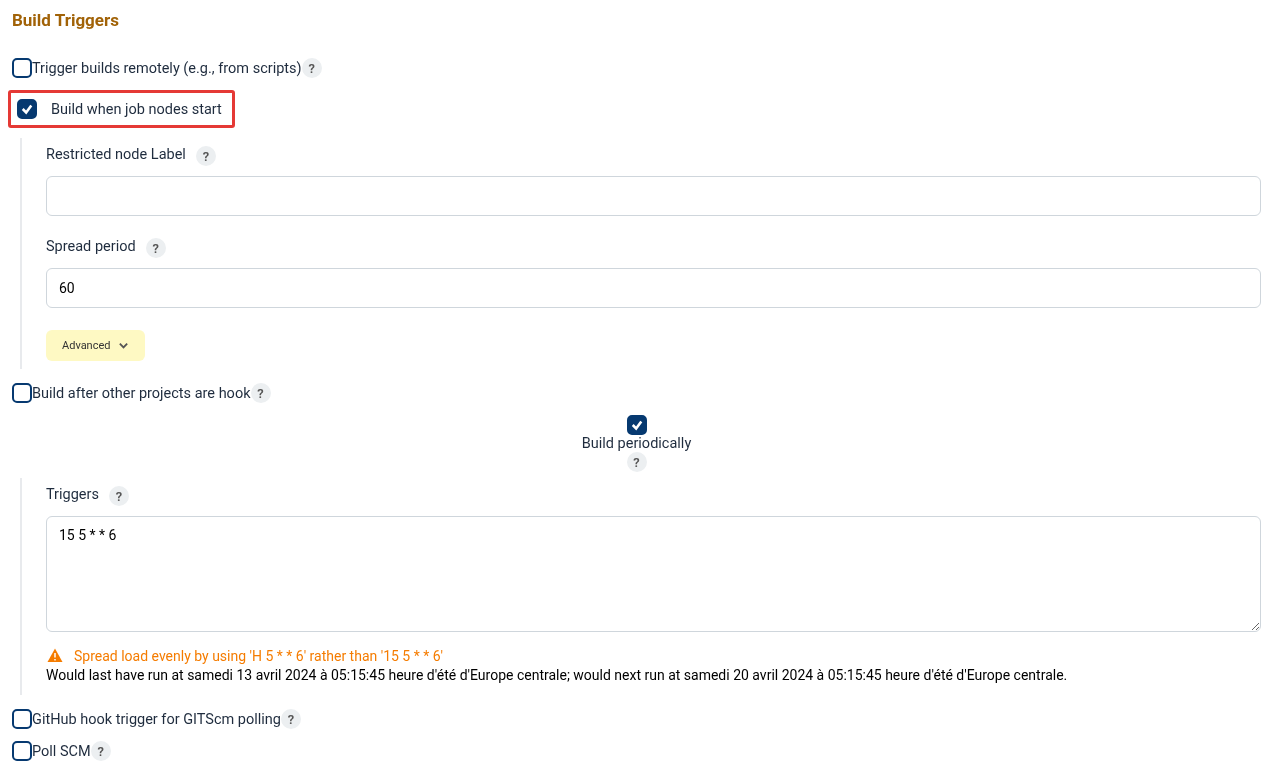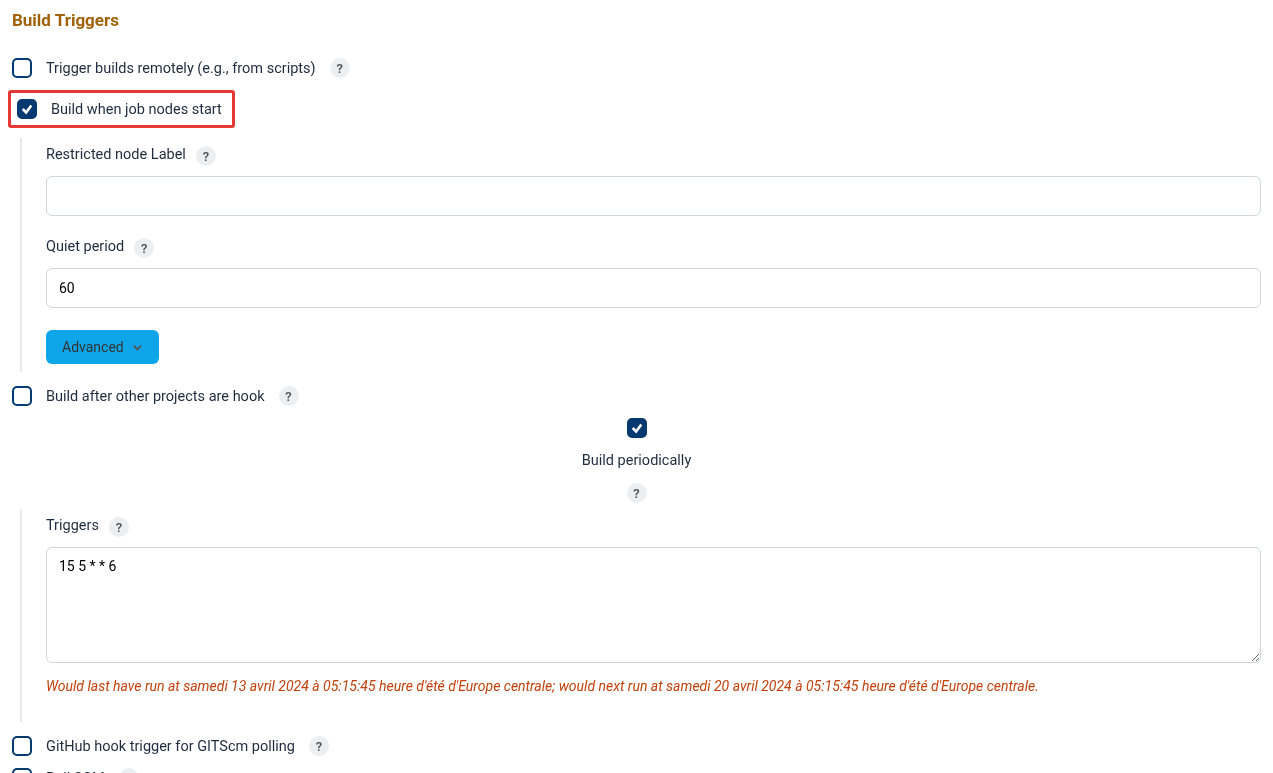--- a/index.html
+++ b/index.html
@@ -13,21 +13,20 @@
   }
   h2.section-title {
     font-size: 17px;
     font-weight: 700;
     color: #a16207;
     margin: 0 0 28px 0;
   }
   .row {
     display: flex;
     align-items: center;
-    gap: 14px;
     margin-bottom: 12px;
   }
   .checkbox {
     width: 20px;
     height: 20px;
     border: 2px solid #063970;
     border-radius: 5px;
     display: flex;
     align-items: center;
     justify-content: center;
@@ -115,25 +114,25 @@
     font-size: 14px;
     font-family: inherit;
     resize: vertical;
     outline: none;
     margin-bottom: 12px;
   }
   .adv-btn {
     display: inline-flex;
     align-items: center;
     gap: 8px;
-    background: #0ea5e9;
+    background: #fef9c3;
     border: none;
     border-radius: 6px;
     padding: 9px 16px;
-    font-size: 14px;
+    font-size: 11px;
     color: #333;
     cursor: pointer;
     font-family: inherit;
   }
   .adv-btn svg {
     width: 11px;
     height: 11px;
     stroke: #555;
     stroke-width: 2;
     fill: none;
@@ -146,24 +145,23 @@
     margin-bottom: 2px;
     font-size: 14px;
   }
   .warn-line svg {
     width: 18px;
     height: 18px;
     fill: #f57c00;
     flex-shrink: 0;
   }
   .info-line {
-    color: #c2410c;
-    font-size: 14px;
-    margin-bottom: 20px;
-    font-style: italic;
+    color: #000000;
+    font-size: 14px;
+    margin-bottom: 4px;
   }
 </style>
 </head>
 <body>
 
 
 
 <h2 class="section-title">Build Triggers</h2>
 
 
@@ -186,21 +184,21 @@
 </div>
 
 <div class="nested">
   <div class="field-label">
     <span>Restricted node Label</span>
     <span class="help">?</span>
   </div>
   <input class="text-input" type="text" value="" style="">
 
   <div class="field-label">
-    <span>Quiet period</span>
+    <span>Spread period</span>
     <span class="help">?</span>
   </div>
   <input class="text-input" type="text" value="60" style="">
 
   <button class="adv-btn">
     <span>Advanced</span>
     <svg viewBox="0 0 12 12">
         <polyline points="2,4 6,8 10,4"></polyline>
       </svg>
   </button>
@@ -226,20 +224,28 @@
   <span class="help">?</span>
 </div>
 
 <div class="nested">
   <div class="field-label">
     <span>Triggers</span>
     <span class="help">?</span>
   </div>
   <textarea class="textarea" style="">15 5 * * 6</textarea>
 
+  <div class="warn-line">
+    <svg viewBox="0 0 24 24">
+      <path d="M12 2 L22 20 L2 20 Z"></path>
+      <rect x="11" y="8" width="2" height="6" fill="#fff"></rect>
+      <rect x="11" y="16" width="2" height="2" fill="#fff"></rect>
+    </svg>
+    <span>Spread load evenly by using 'H 5 * * 6' rather than '15 5 * * 6'</span>
+  </div>
   <div class="info-line">Would last have run at samedi 13 avril 2024 à 05:15:45 heure d'été d'Europe centrale; would next run at samedi 20 avril 2024 à 05:15:45 heure d'été d'Europe centrale.</div>
 </div>
 
 
 <div class="row">
   <div class="checkbox">
     
   </div>
   <span class="row-label">GitHub hook trigger for GITScm polling</span>
   <span class="help">?</span>

